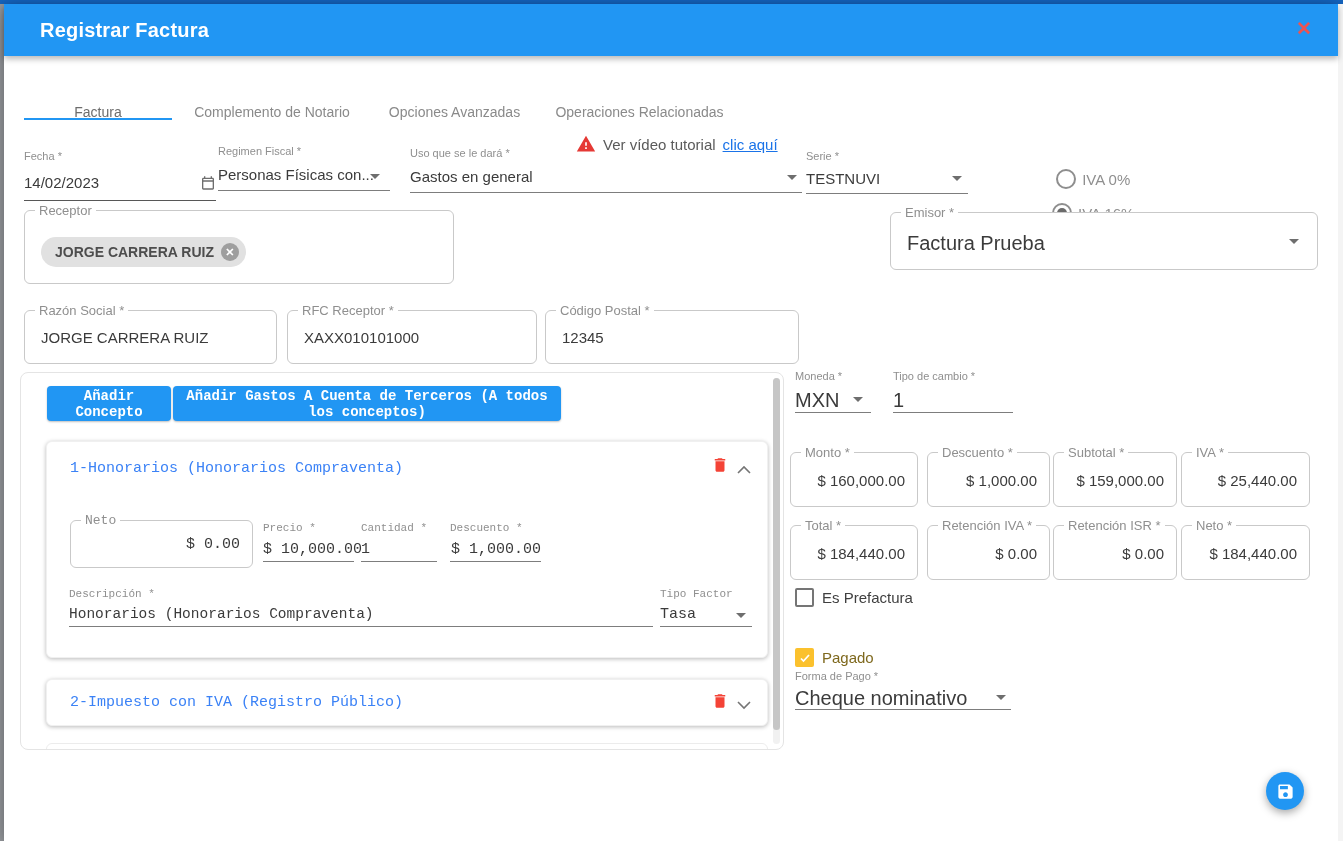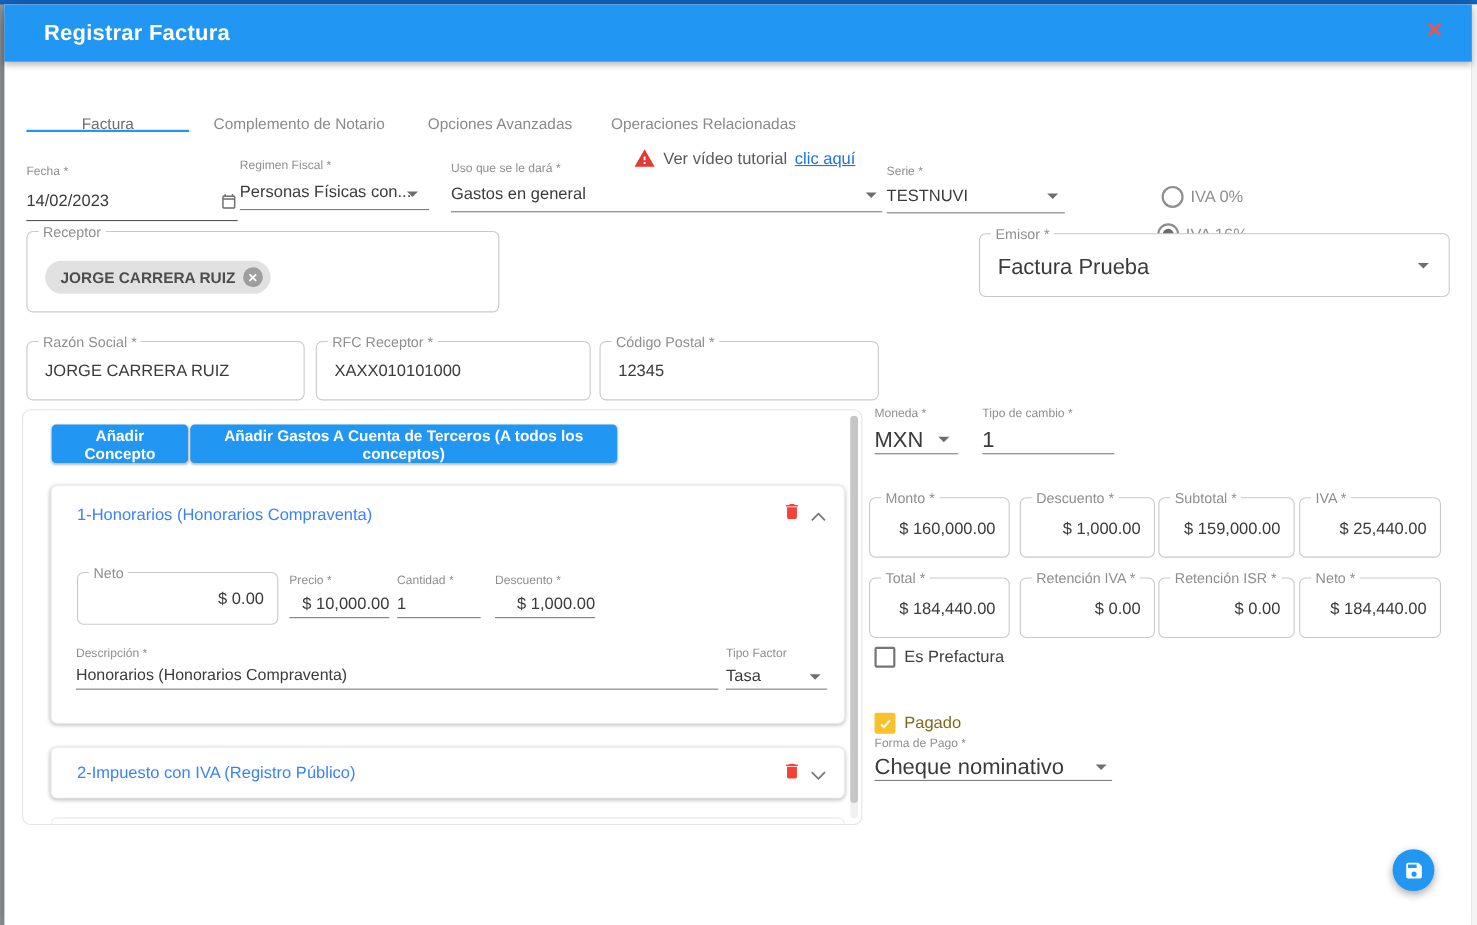--- a/index.html
+++ b/index.html
@@ -16,21 +16,21 @@
   }
   #rail{position:absolute;right:-5px;top:0;width:5px;height:837px;background:#f4f4f4;}
   
   #hdr{position:absolute;left:0;top:0;width:100%;height:52px;background:#2196F3;
        box-shadow:0 3px 6px rgba(0,0,0,.28);}
   #hdr .title{position:absolute;left:36px;top:0;line-height:52px;color:#fff;
        font-size:20px;font-weight:700;letter-spacing:.2px;}
   #hdr .close{position:absolute;right:26px;top:14px;color:#ef5350;font-size:19px;
        font-weight:700;cursor:pointer;line-height:22px;}
   
-  .tabrow{position:absolute;left:20px;top:74px;height:42px;display:flex;align-items:flex-end;}
+  .tabrow{position:absolute;left:20px;top:87px;height:42px;display:flex;}
   .tab{display:flex;align-items:center;justify-content:center;font-size:14px;
        color:#8a8a8a;cursor:pointer;white-space:nowrap;}
   .tab.active{color:#6d6d6d;}
   #tabline{position:absolute;left:20px;top:114px;width:148px;height:2px;background:#2196F3;}
   
   #tut{position:absolute;left:572px;top:130px;display:flex;align-items:center;gap:7px;
        font-size:15px;color:#5a5a5a;}
   #tut a{color:#1a73e8;text-decoration:underline;cursor:pointer;}
   
   .lbl{position:absolute;font-size:11px;color:#8f8f8f;white-space:nowrap;}
@@ -55,21 +55,21 @@
        font-size:14px;font-weight:700;color:#4d4d4d;}
   .chipx{width:18px;height:18px;border-radius:50%;background:#9e9e9e;color:#fff;
        font-size:11px;font-weight:700;display:flex;align-items:center;justify-content:center;
        cursor:pointer;}
   
   .btn{position:absolute;top:13px;height:35px;background:#2196F3;color:#fff;border:none;
        border-radius:4px;font-family:inherit;font-size:14px;font-weight:700;cursor:pointer;
        box-shadow:0 1px 2px rgba(0,0,0,.25);}
   
   #panel{position:absolute;left:16px;top:368px;width:762px;height:376px;background:#fff;
-       border:1px solid #e4e4e4;border-radius:8px;overflow:hidden;}
+       border:1px solid #e4e4e4;border-radius:8px;overflow:hidden;font-family:Liberation Mono, monospace;}
   .card{position:absolute;left:25px;width:720px;background:#fff;border:1px solid #f0f0f0;
        border-radius:6px;box-shadow:0 1px 4px rgba(0,0,0,.28);}
   .ctitle{position:absolute;left:23px;font-size:15px;color:#3b82f6;white-space:nowrap;}
   .icobtn{position:absolute;cursor:pointer;background:none;border:none;padding:0;}
   #sbar{position:absolute;right:3px;top:5px;width:7px;height:366px;background:#f1f1f1;border-radius:4px;}
   #sthumb{position:absolute;left:0;top:0;width:7px;height:352px;background:#c6c6c6;border-radius:4px;}
   
   .cb{position:absolute;width:15px;height:15px;border:2px solid #757575;border-radius:2px;
        background:#fff;cursor:pointer;display:flex;align-items:center;justify-content:center;}
   .cb.on{background:#FBC12D;border-color:#FBC12D;}

